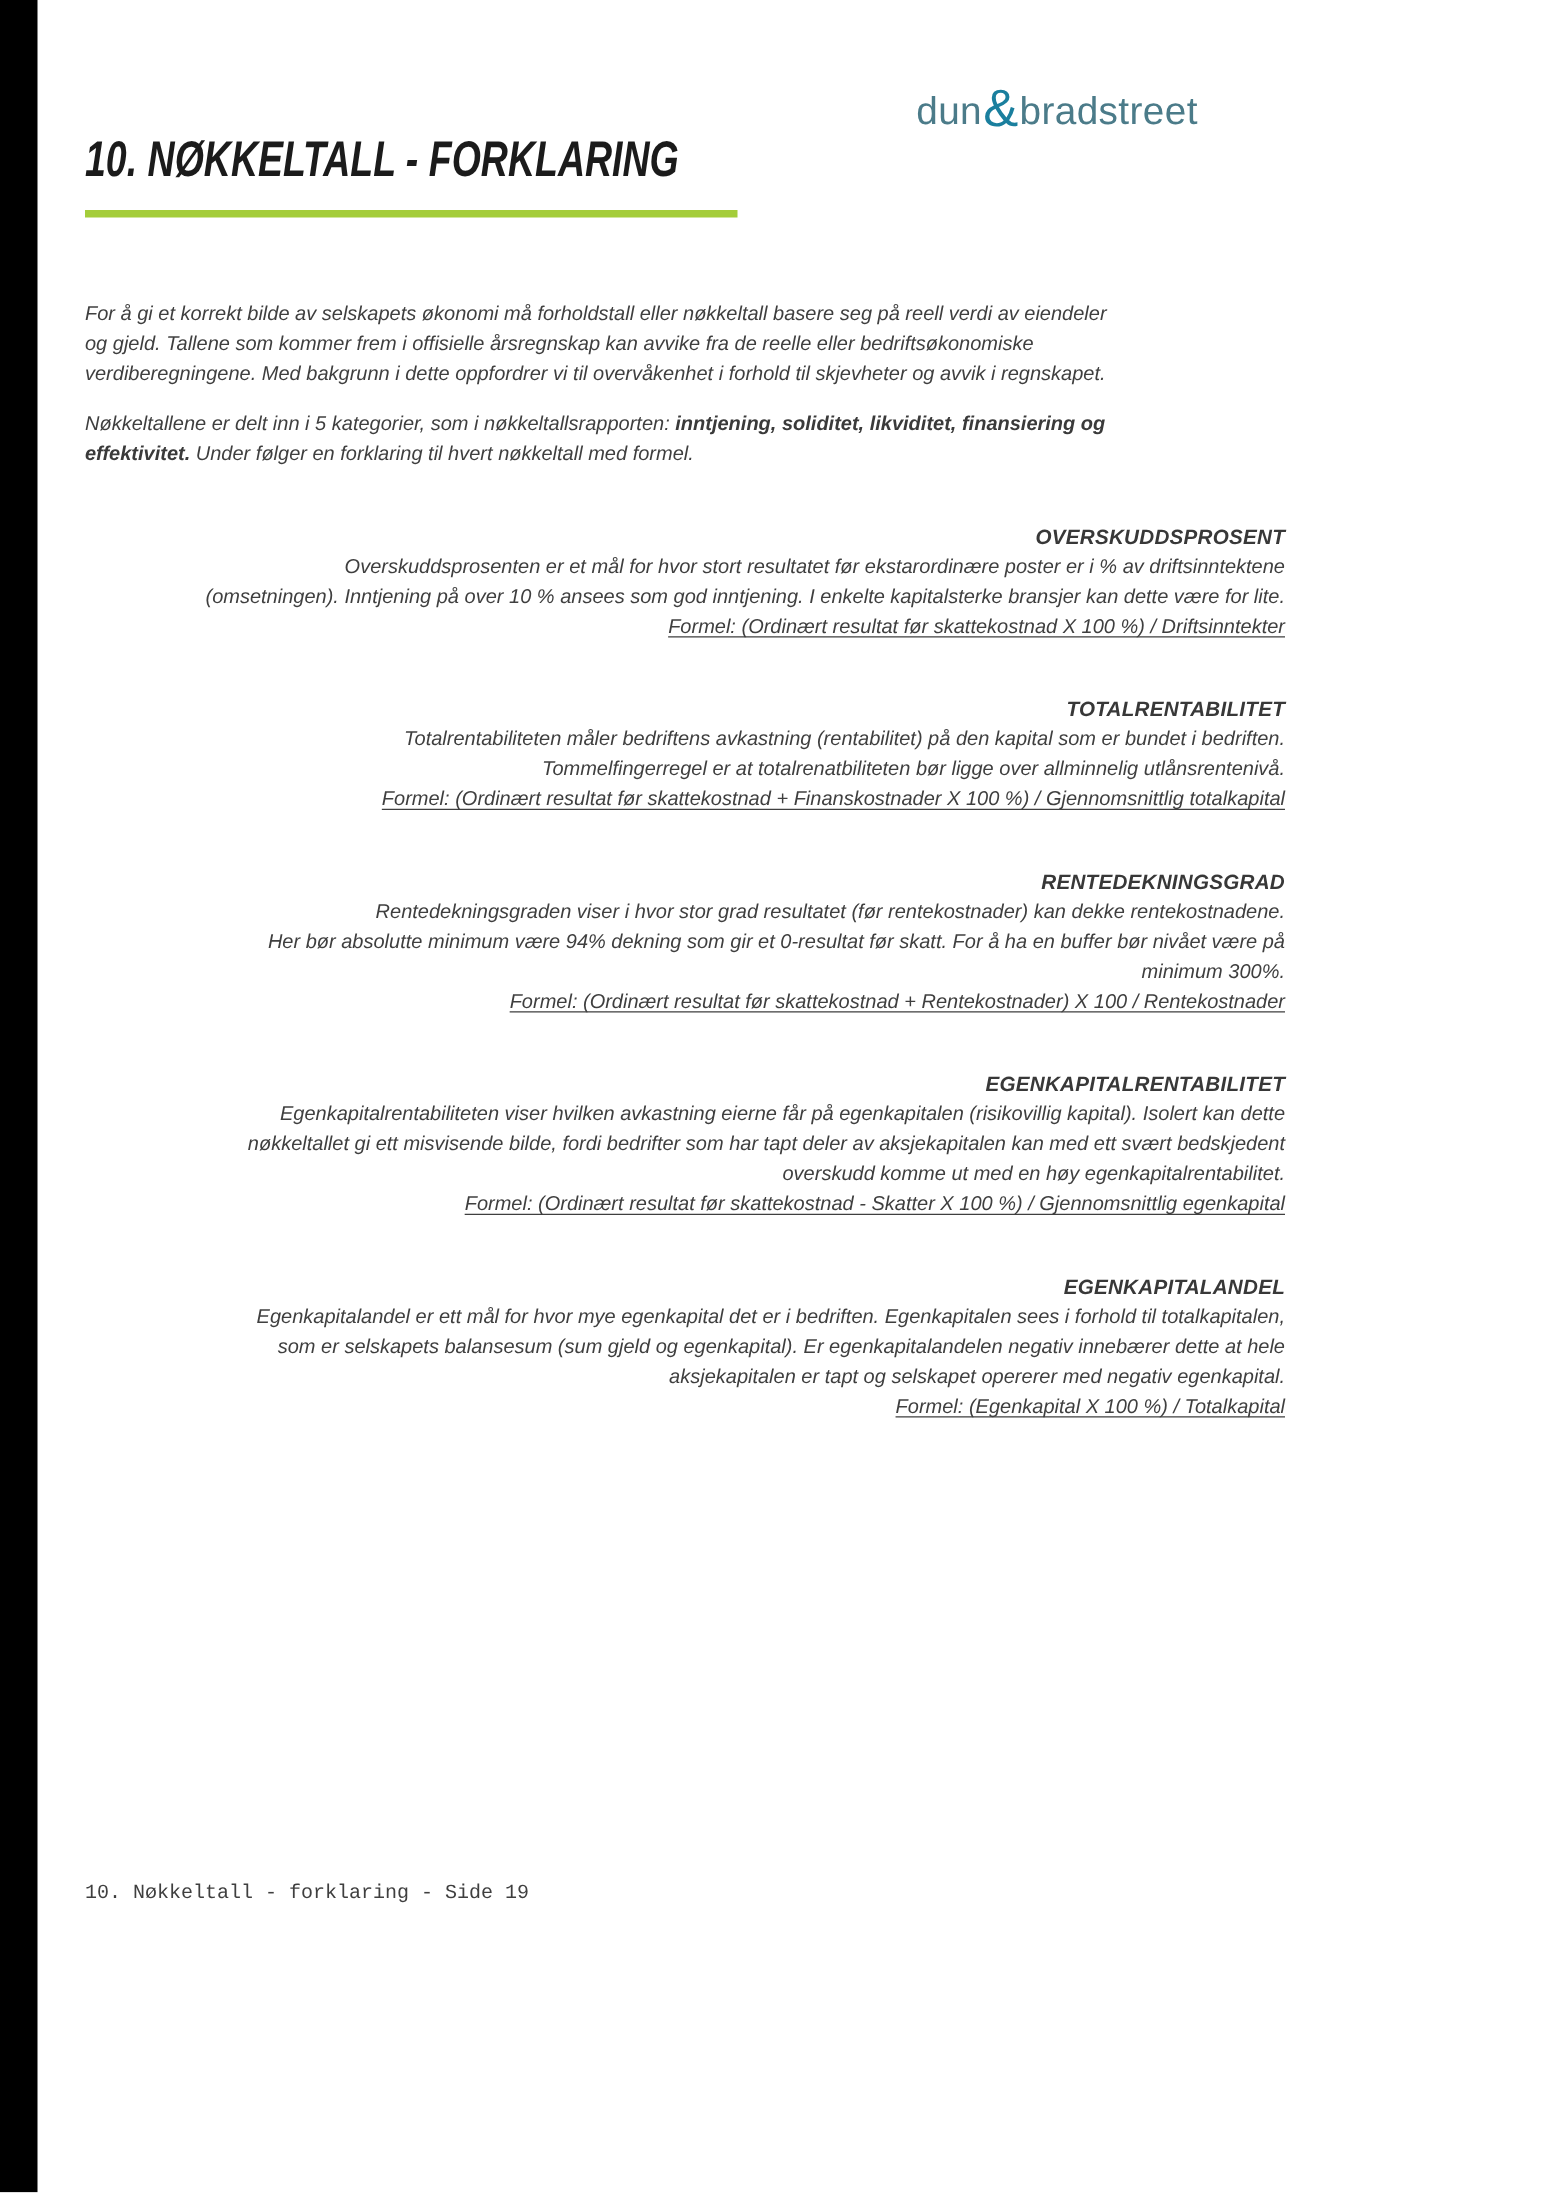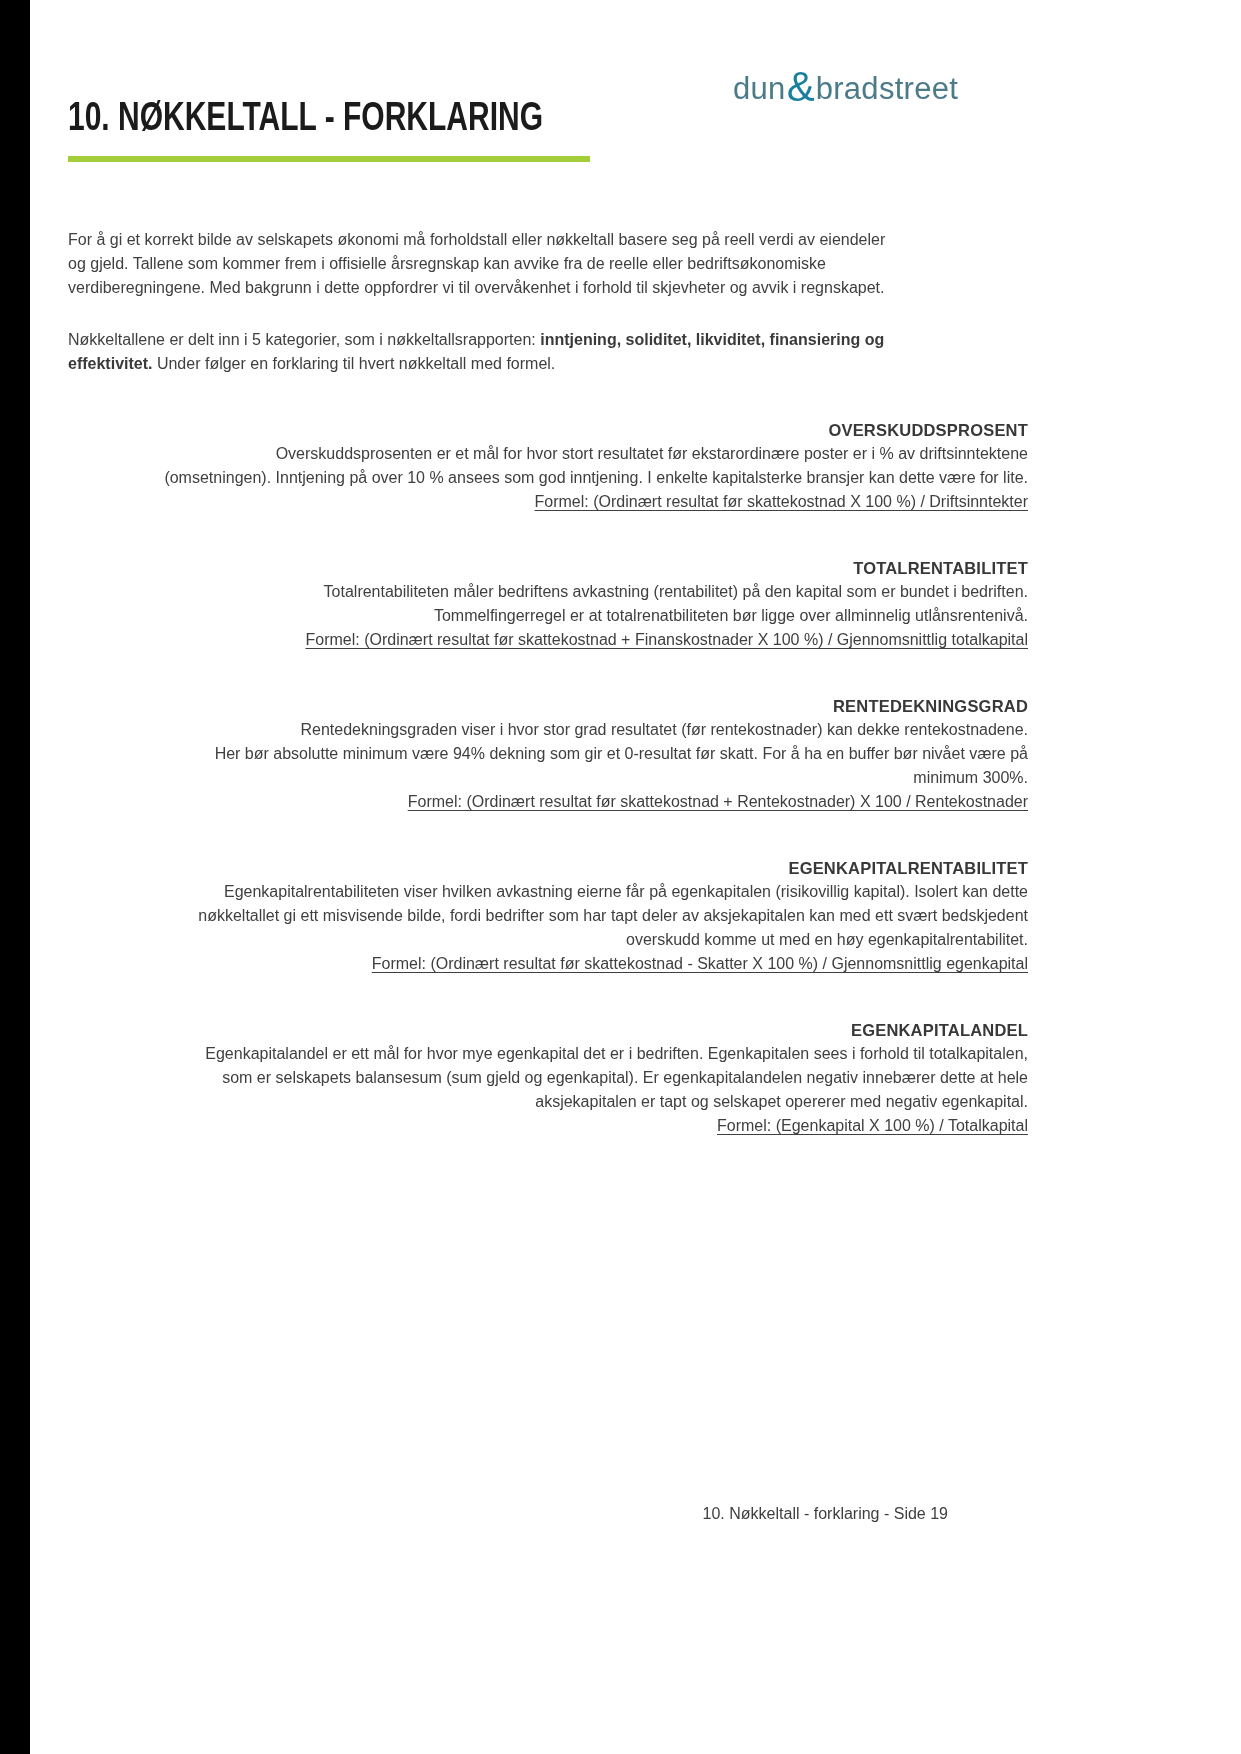--- a/index.html
+++ b/index.html
@@ -34,66 +34,67 @@
     color:var(--logo-color);
   }
   .logo-amp{
     font-size:42px;line-height:34px;
     font-weight:400;
     color:var(--amp-color);
     margin:0 1px;
     position:relative;top:2px;
   }
   .content{
-    position:absolute;left:68px;top:4px;
+    position:absolute;left:68px;top:16px;
     width:960px;
     padding-top:92px;
-    font-size:16px;line-height:24px;
+    font-size:16px;line-height:24px;font-style:italic;
   }
   .page-title{
     margin:0;
     font-size:40px;line-height:40px;
     font-weight:700;
     color:#1b1b1b;
     white-space:nowrap;
   }
   .title-inner{
     display:inline-block;
     transform:scaleX(0.75);
     transform-origin:0 50%;
     letter-spacing:0px;
   }
   .green-rule{
     width:522px;height:6px;
     background:var(--accent);
     margin-top:20px;
   }
   .intro-p1{margin-top:66px;}
-  .intro-p2{margin-top:28px;}
+  .intro-p2{margin-top:16px;}
   .bold{font-weight:700;color:#3a3a3a;}
   .section{margin-top:42px;text-align:right;}
   .section-title{
     margin:0;
     font-size:16.5px;line-height:24px;
     font-weight:700;
     color:#383838;
     letter-spacing:0.2px;
   }
   .section-body{margin:0;}
   .formula{
     text-decoration:underline;
     text-underline-offset:3px;
   }
   .footer{
     position:absolute;
     top:1502px;left:68px;
     width:880px;
-    text-align:right;
+    text-align:left;
     font-size:16px;line-height:24px;
     color:var(--text);
+    font-family:Liberation Mono, monospace;
   }
 </style>
 </head>
 <body>
 
 <div class="page">
 
   <div class="left-bar"></div>
 
   <div class="logo">

